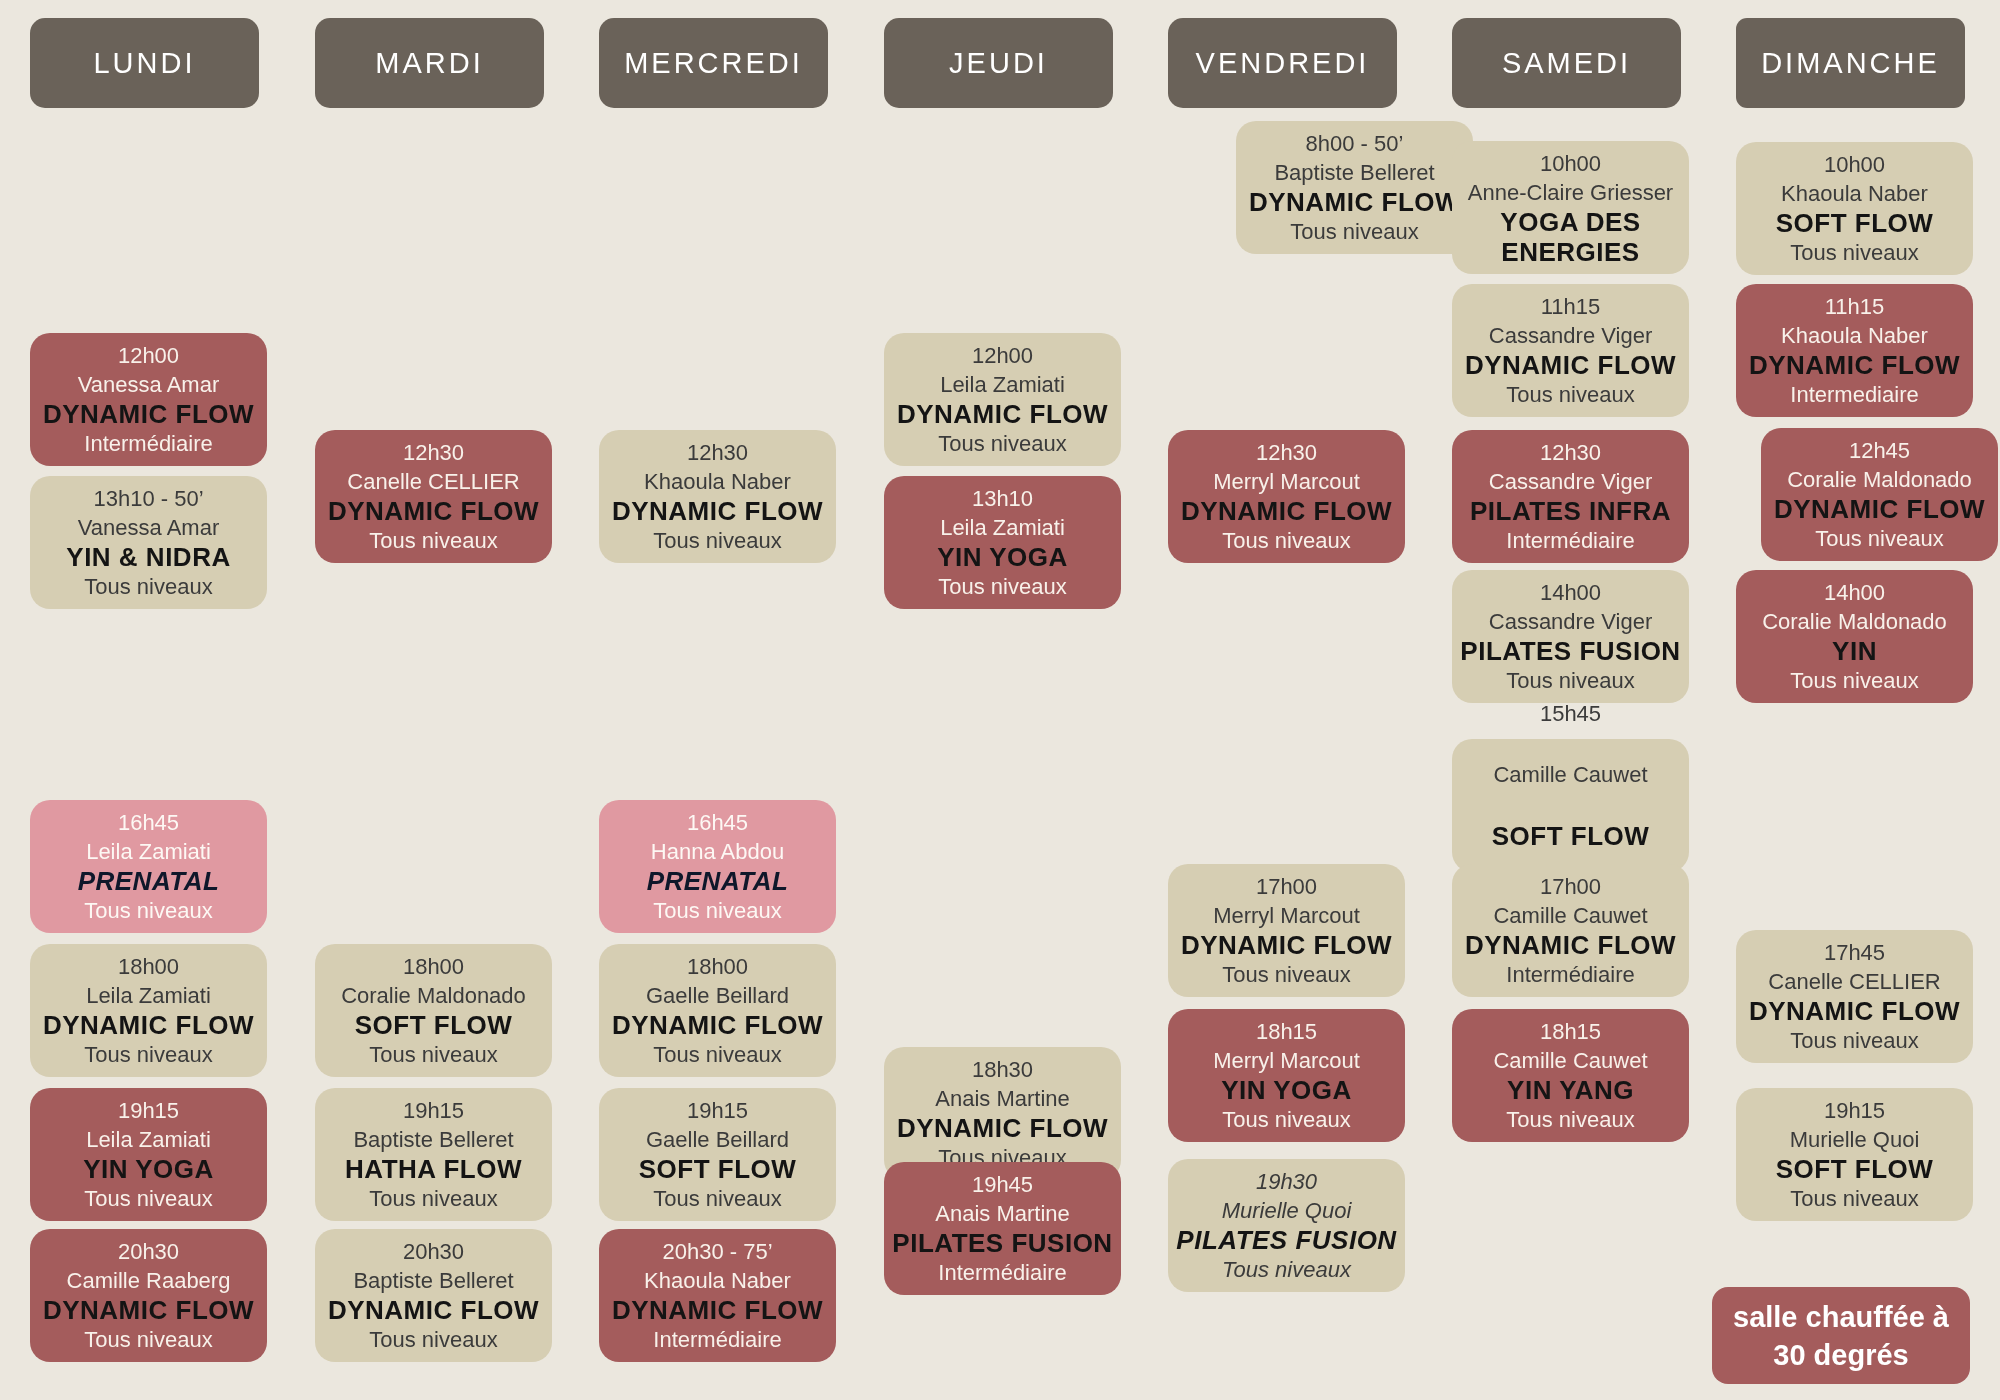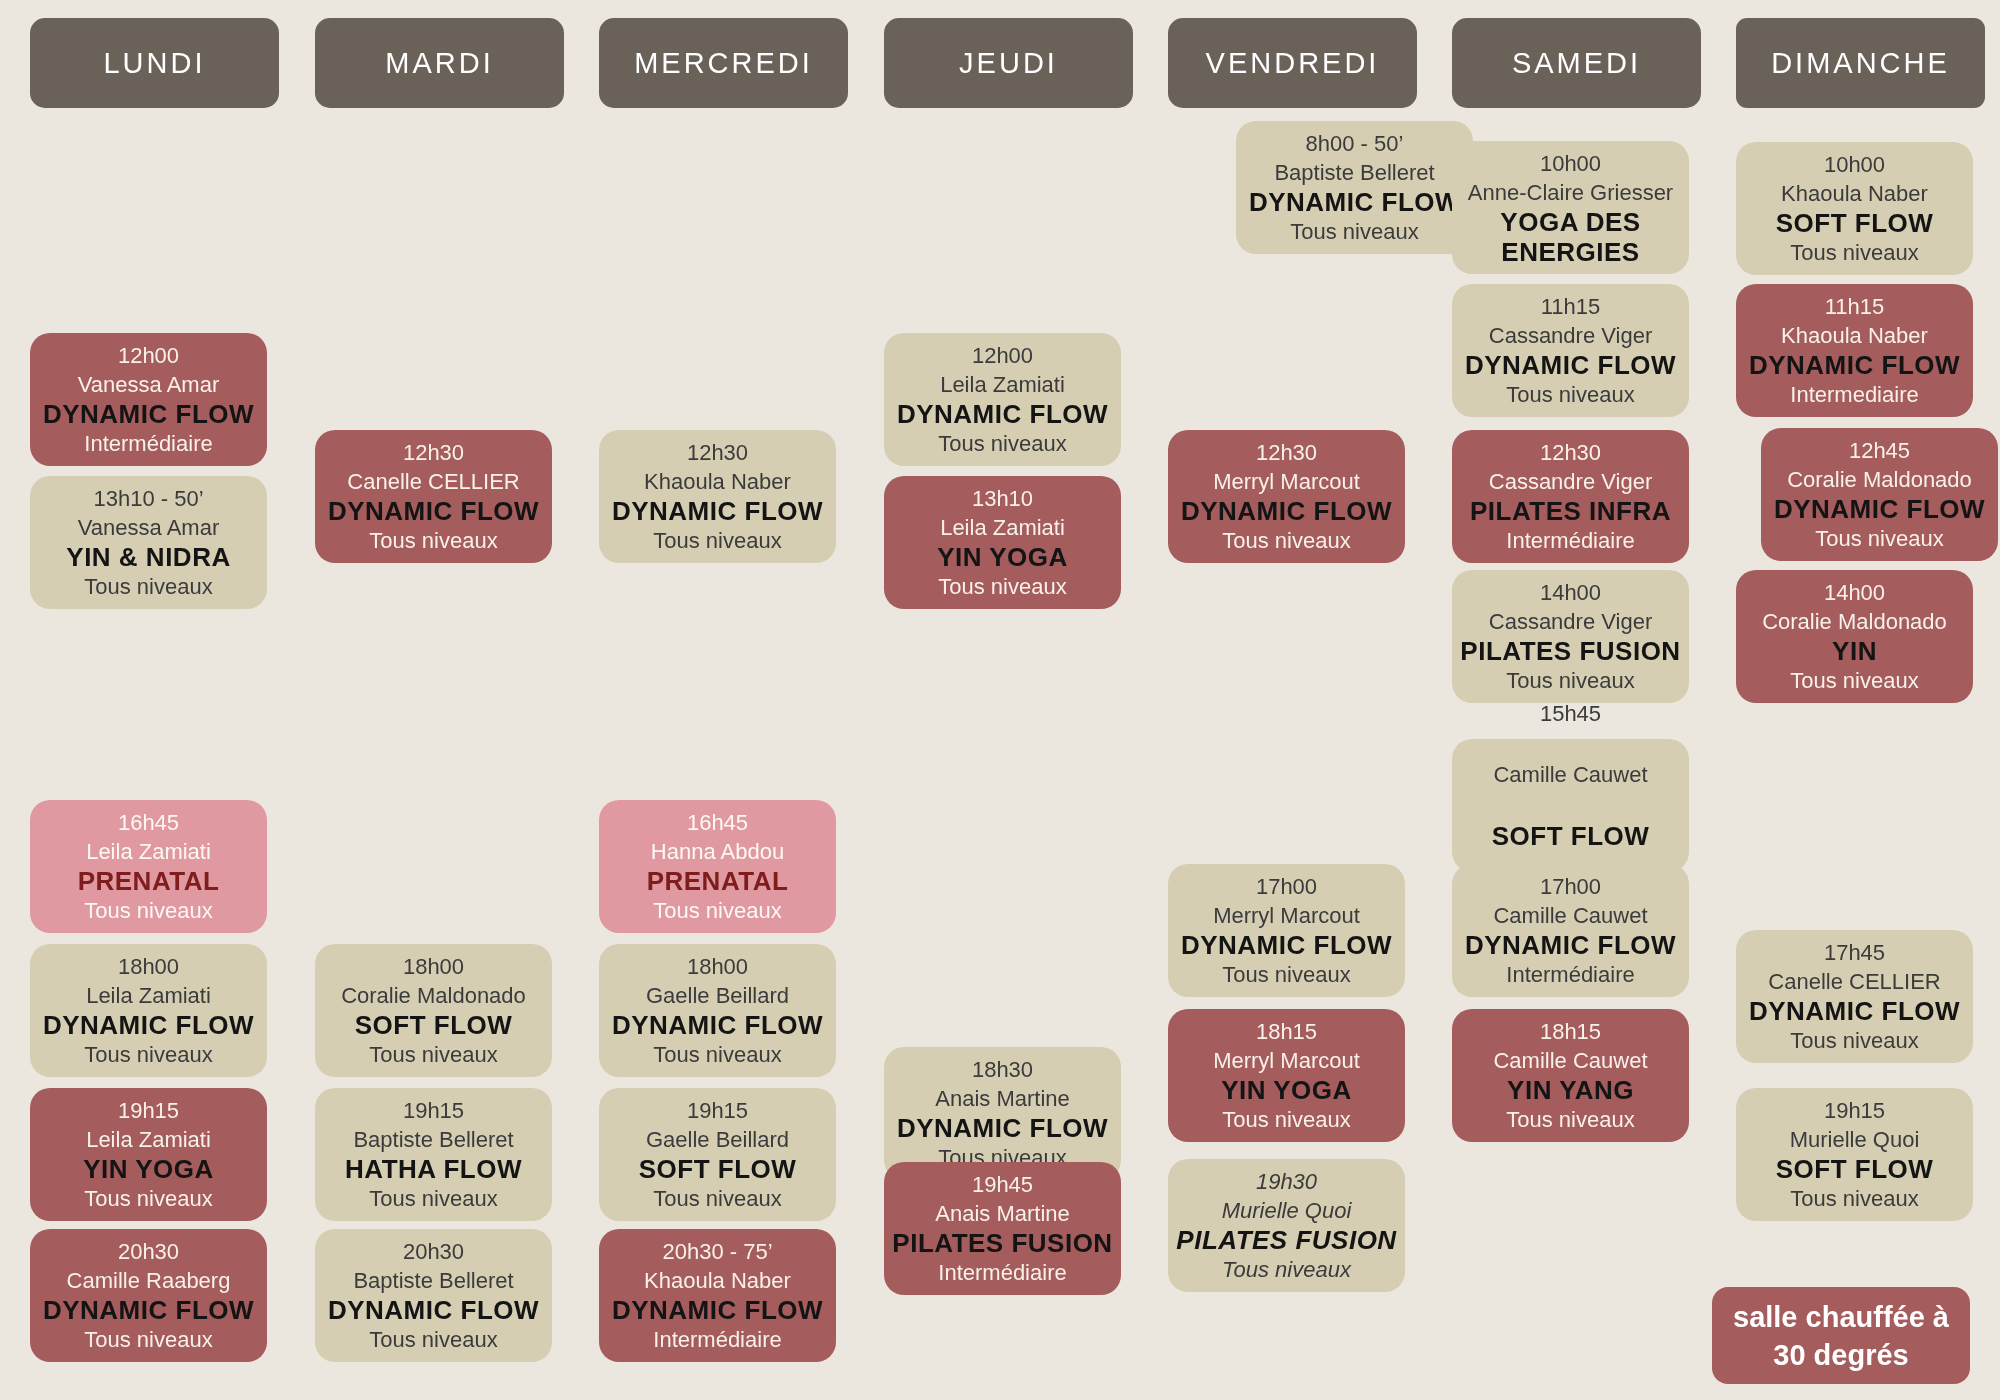--- a/index.html
+++ b/index.html
@@ -2,38 +2,38 @@
 <html style="--bg: #ebe7de; --header-bg: #6a6259; --header-text: #ffffff; --beige: #d6ceb3; --maroon: #a45c5c; --pink: #e099a1;"><head>
 <meta charset="utf-8">
 <style>
   html,body{margin:0;padding:0;background:#ebe7de;}
   .board{
     position:relative;width:2000px;height:1400px;overflow:hidden;
     background:var(--bg,#ebe7de);
     font-family:"Liberation Sans", sans-serif;
   }
   .day-header{
-    position:absolute;top:18px;height:90px;width:249px;
+    position:absolute;top:18px;height:90px;width:229px;
     background:var(--header-bg,#6a6259);color:var(--header-text,#ffffff);
     border-radius:15px;display:flex;align-items:center;justify-content:center;
     font-size:29px;letter-spacing:3px;font-weight:400;
   }
   .card{
     position:absolute;width:237px;height:133px;border-radius:20px;
     display:flex;flex-direction:column;align-items:center;justify-content:center;
     text-align:center;padding:6px 8px;box-sizing:border-box;
   }
   .card .time,.card .teacher,.card .level{font-size:22px;line-height:29px;}
   .card .cname{font-size:26px;font-weight:bold;line-height:30px;letter-spacing:.5px;}
   .card.beige{background:var(--beige,#d6ceb3);color:#3b3b3b;}
   .card.beige .cname{color:#141414;}
   .card.maroon{background:var(--maroon,#a45c5c);color:#f8f1ea;}
   .card.maroon .cname{color:#141414;}
   .card.pink{background:var(--pink,#e099a1);color:#fdf8f4;}
-  .card.pink .cname{color:#7f1d1d;}
+  .card.pink .cname{color:#0f172a;font-style:italic;}
   .badge{
     position:absolute;left:1712px;top:1287px;width:258px;height:97px;
     background:var(--maroon,#a45c5c);border-radius:16px;color:#ffffff;
     font-weight:bold;font-size:29px;line-height:38px;
     display:flex;flex-direction:column;align-items:center;justify-content:center;text-align:center;
   }
 </style>
 </head>
 <body>
 

